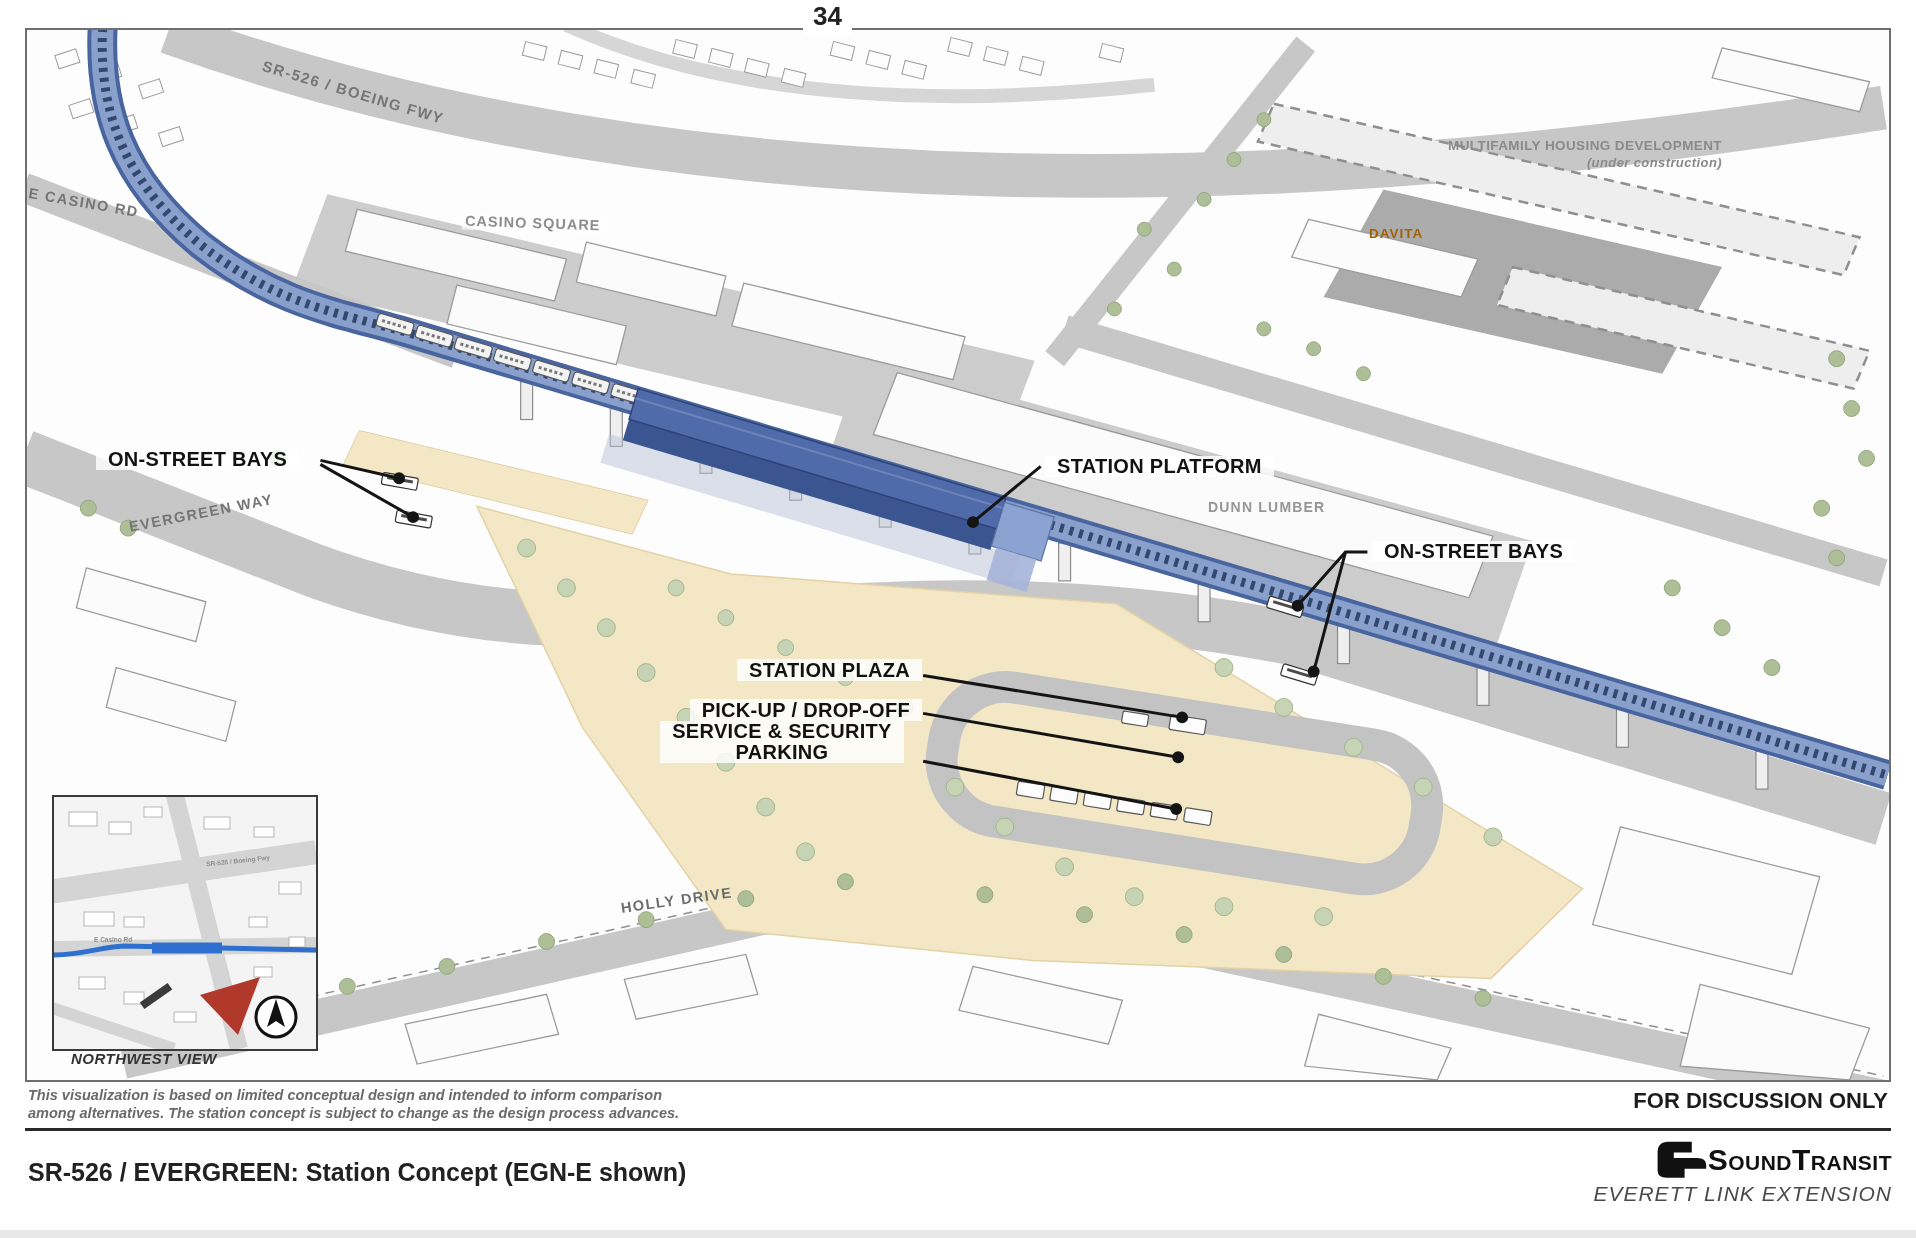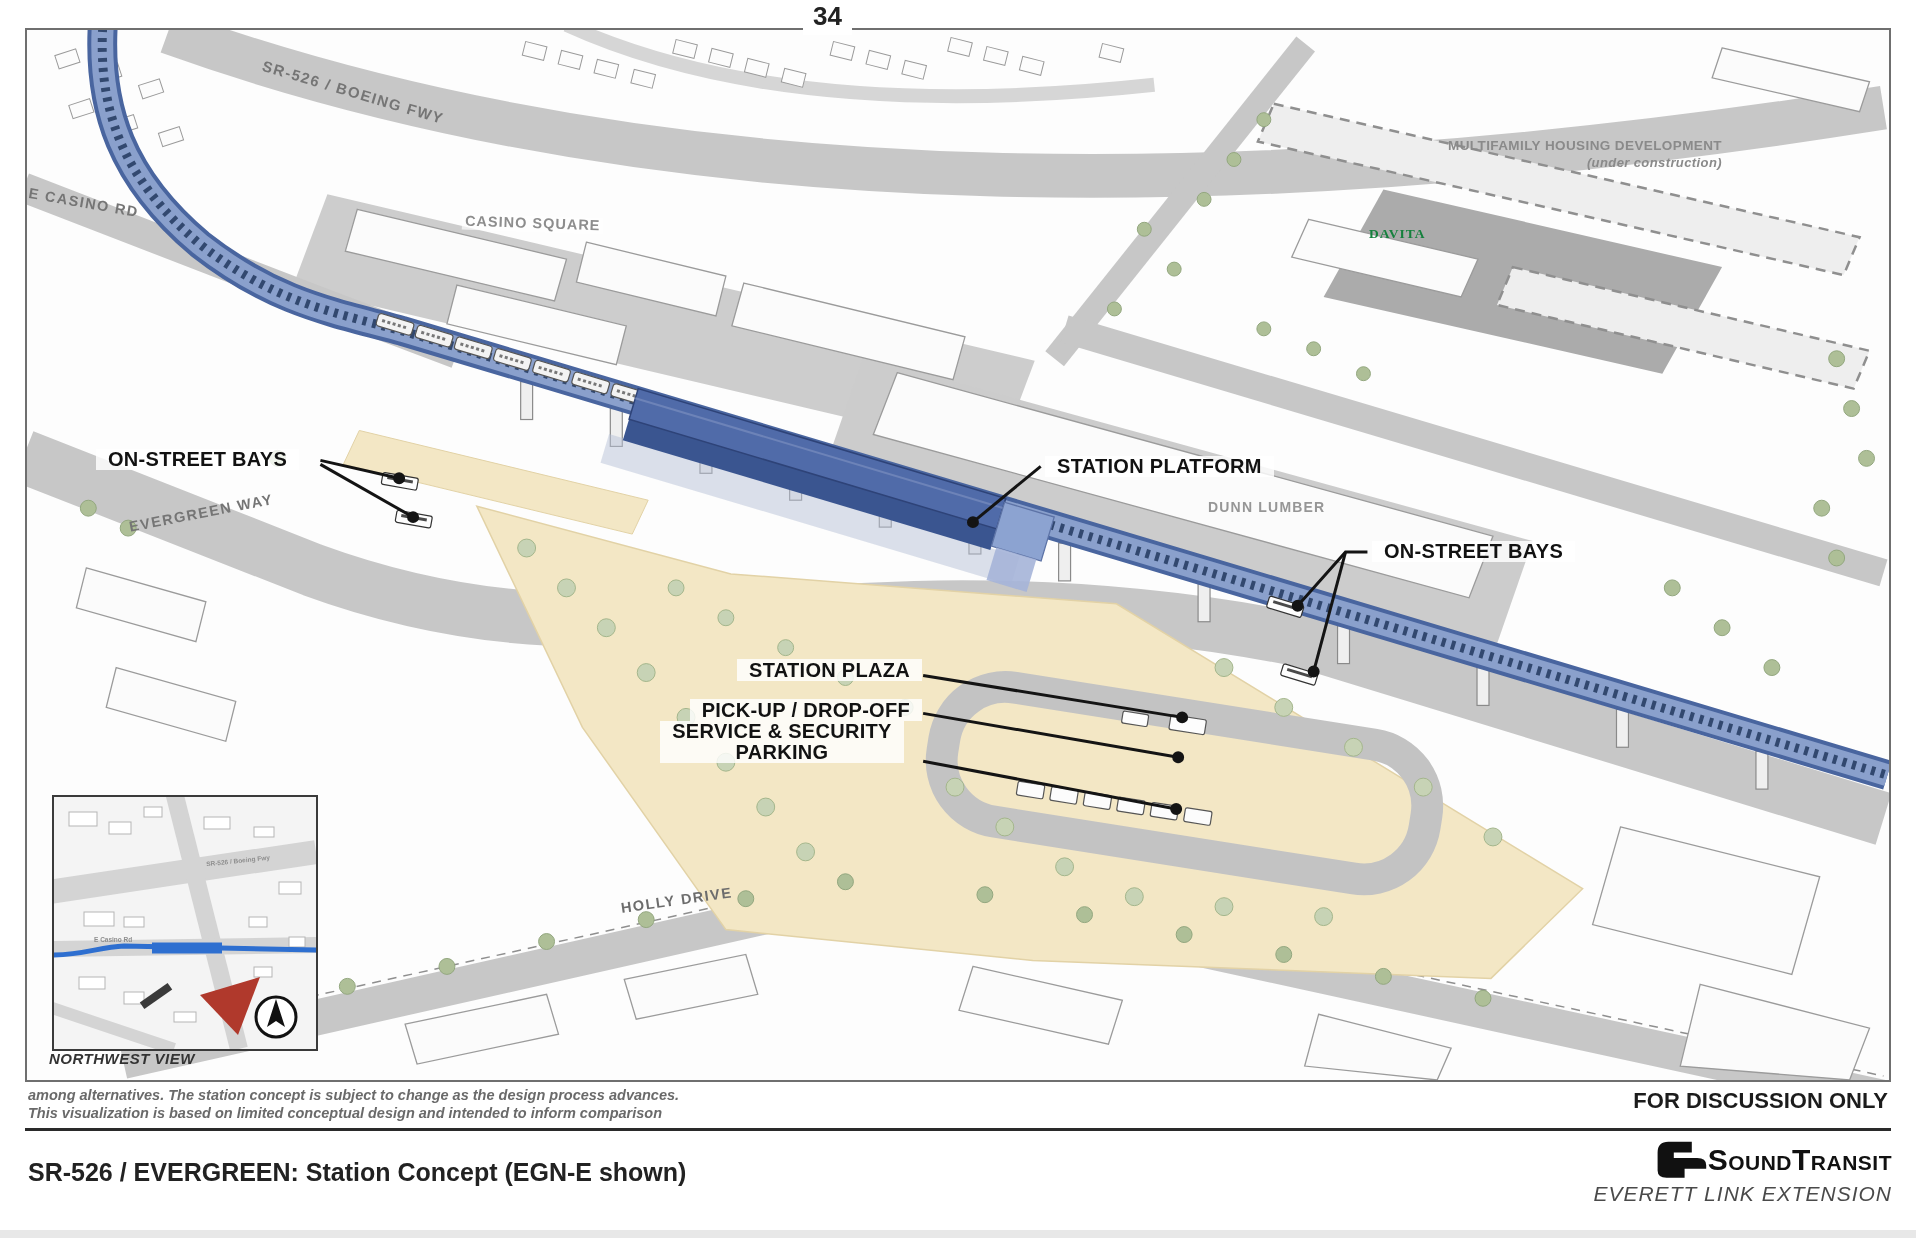--- a/index.html
+++ b/index.html
@@ -16,21 +16,21 @@
                background:rgba(255,255,255,.65);padding:0 3px;}
   .callout{color:#121212;font-weight:700;font-size:20px;letter-spacing:.3px;
            background:rgba(255,255,255,.82);padding:0 12px;line-height:21px;}
   .callout-box{position:absolute;z-index:5;width:280px;}
   .multifamily{position:absolute;z-index:5;width:320px;text-align:right;line-height:1.25;
                color:#8a8a8a;font-weight:700;font-size:13.5px;letter-spacing:.4px;}
   .multifamily .sub{font-style:italic;font-weight:700;font-size:13px;}
   .inset{position:absolute;left:52px;top:795px;width:262px;height:252px;z-index:6;
          border:2px solid #3a3a3a;background:#f5f5f5;box-sizing:content-box;}
   .inset-label{position:absolute;font-size:6.5px;color:#8e8e8e;font-weight:700;z-index:7;white-space:nowrap;}
-  .inset-caption{position:absolute;left:49px;top:1050px;z-index:6;font-size:15px;font-style:italic;
+  .inset-caption{position:absolute;left:71px;top:1050px;z-index:6;font-size:15px;font-style:italic;
                  font-weight:700;color:#333;letter-spacing:.5px;}
   .disclaimer{position:absolute;left:28px;top:1086px;z-index:5;font-size:14.5px;line-height:18px;
               font-style:italic;font-weight:700;color:#6a6a6a;}
   .discussion{position:absolute;right:28px;top:1088px;z-index:5;font-size:22px;font-weight:700;color:#1c1c1c;}
   .divider{position:absolute;left:25px;top:1128px;width:1866px;height:3px;background:#2a2a2a;z-index:5;}
   .footer-title{position:absolute;left:28px;top:1158px;z-index:5;font-size:25px;font-weight:700;color:#222;}
   .logo{position:absolute;right:24px;top:1136px;z-index:5;text-align:right;}
   .logo-row{display:flex;align-items:center;justify-content:flex-end;}
   .logo-word{font-size:30px;font-weight:700;color:#111;font-variant:small-caps;letter-spacing:.5px;}
   .logo-sub{font-size:21px;font-style:italic;color:#4a4a4a;letter-spacing:1px;margin-top:-2px;}
@@ -285,21 +285,21 @@
   <div class="label road-label" style="left:265px;top:58px;transform:rotate(16.5deg);transform-origin:left top;font-size:15px;">SR-526 / BOEING FWY</div>
   <div class="label road-label" style="left:30px;top:186px;transform:rotate(10deg);transform-origin:left top;">E CASINO RD</div>
   <div class="label road-label" style="left:128px;top:520px;transform:rotate(-11deg);transform-origin:left top;">EVERGREEN WAY</div>
   <div class="label road-label" style="left:620px;top:901px;transform:rotate(-8deg);transform-origin:left top;color:#6c6c6c;">HOLLY DRIVE</div>
 
   <div class="label place-label" style="left:462px;top:216px;font-size:14.5px;transform:rotate(2deg);">CASINO SQUARE</div>
   <div class="multifamily" style="left:1402px;top:138px;">
     <div>MULTIFAMILY HOUSING DEVELOPMENT</div>
     <div class="sub">(under construction)</div>
   </div>
-  <div class="label place-label" style="left:1366px;top:227px;font-size:13.5px;background:none;color:#15803d;font-family:Liberation Serif, serif;">DAVITA</div>
+  <div class="label place-label" style="left:1366px;top:227px;font-size:13.5px;background:none;color:#a16207;">DAVITA</div>
   <div class="label place-label" style="left:1205px;top:500px;background:none;color:#969696;letter-spacing:1.2px;">DUNN LUMBER</div>
 
   <div class="label callout" style="left:96px;top:449px;">ON-STREET BAYS</div>
   <div class="label callout" style="left:1045px;top:456px;">STATION PLATFORM</div>
   <div class="label callout" style="left:1372px;top:541px;">ON-STREET BAYS</div>
   <div class="callout-box" style="left:642px;top:660px;text-align:right;">
     <span class="callout">STATION PLAZA</span>
   </div>
   <div class="callout-box" style="left:642px;top:700px;text-align:right;">
     <span class="callout">PICK-UP / DROP-OFF</span>
@@ -344,22 +344,22 @@
         <circle cx="222" cy="220" r="20" fill="#ffffff" stroke="#111" stroke-width="3"></circle>
         <polygon points="222,202 213,230 222,224 231,230" fill="#111"></polygon>
       </g>
     </svg>
     <div class="inset-label" style="left:152px;top:60px;transform:rotate(-6deg);">SR-526 / Boeing Fwy</div>
     <div class="inset-label" style="left:40px;top:139px;">E Casino Rd</div>
   </div>
   <div class="inset-caption">NORTHWEST VIEW</div>
 
   <div class="disclaimer">
+    <div>This visualization is based on limited conceptual design and intended to inform comparison</div>
     <div>among alternatives. The station concept is subject to change as the design process advances.</div>
-    <div>This visualization is based on limited conceptual design and intended to inform comparison</div>
   </div>
   <div class="discussion">FOR DISCUSSION ONLY</div>
   <div class="divider"></div>
   <div class="footer-title">SR-526 / EVERGREEN: Station Concept (EGN-E shown)</div>
 
   <div class="logo">
     <div class="logo-row">
       <span>
         <svg width="54" height="44" viewBox="0 0 60 48">
           <path d="M4 18 Q4 6 16 6 L42 6 L42 18 L22 18 L22 24 L48 24 Q58 24 58 32 L58 36 L34 36 L34 46 L14 46 Q4 46 4 38 Z" fill="#111"></path>

